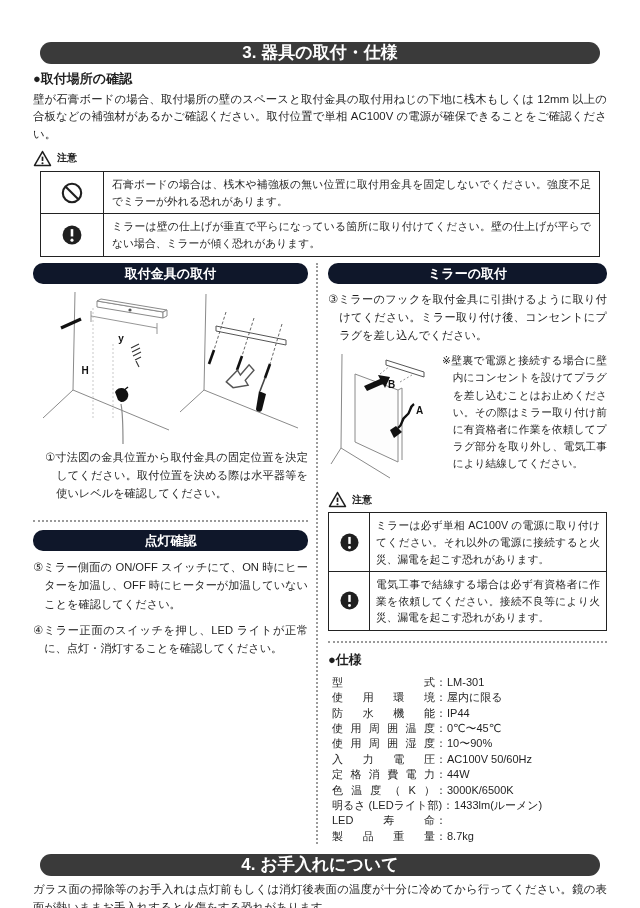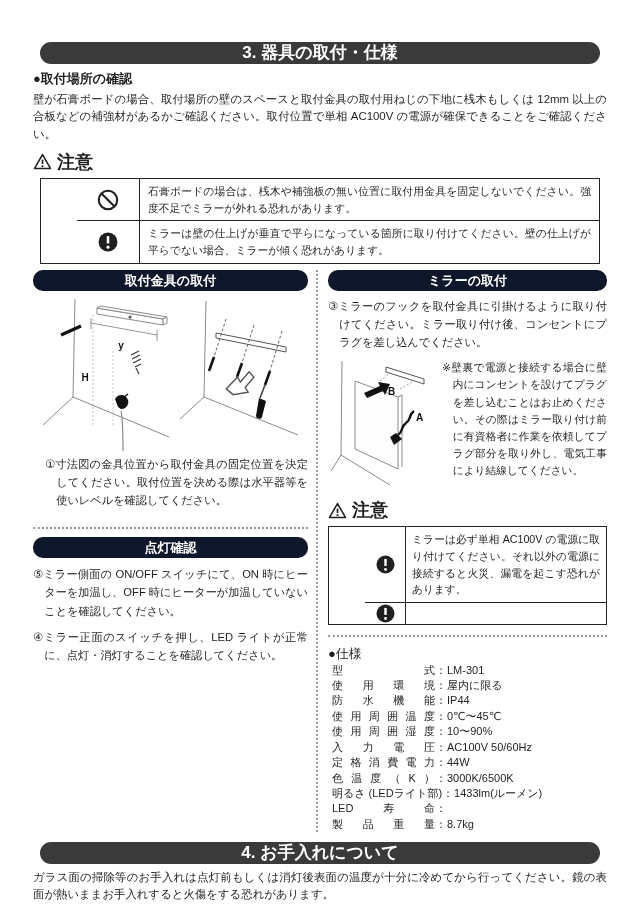--- a/index.html
+++ b/index.html
@@ -37,29 +37,28 @@
     margin:6px 0 3px 0;
   }
   .body-text{
     font-size:11.4px;line-height:1.52;
     text-align:justify;
     margin:0;
   }
   
   .caution-head{
     display:flex;align-items:center;gap:5px;
-    font-size:18px;font-weight:bold;
+    font-size:10px;font-weight:bold;
     margin:7px 0 4px 0;
   }
   .caution-head svg{display:block;}
   
   .ctable{
     border:1.5px solid #222;
     margin:1px 7px 0 7px;
-    padding-left:36px;
   }
   .ctable .crow{
     display:flex;align-items:stretch;
     border-top:1px solid #222;
   }
   .ctable .crow:first-child{border-top:none;}
   .ctable .cicon{
     flex:0 0 62px;
     display:flex;align-items:center;justify-content:center;
     border-right:1px solid #222;
@@ -96,21 +95,21 @@
   .steps-2col .step{flex:1;}
   .step,.note{
     font-size:11.2px;line-height:1.62;
     text-indent:-1em;padding-left:1em;
     text-align:justify;
     margin:0 0 8px 0;
   }
   .note{font-size:10.7px;line-height:1.6;margin:0;}
   .mirror-fig-row{display:flex;gap:8px;align-items:flex-start;margin-top:2px;}
   
-  .spec-head{font-size:13px;font-weight:normal;margin:4px 0 0 0;}
+  .spec-head{font-size:13px;font-weight:bold;margin:4px 0 6px 0;}
   .spec-row{
     display:flex;
     font-size:11px;line-height:15.4px;
     white-space:nowrap;
   }
   .spec-label{
     flex:0 0 103px;
     text-align:justify;
     text-align-last:justify;
     padding-left:4px;
@@ -317,20 +316,21 @@
           <div class="ctext">ミラーは必ず単相 AC100V の電源に取り付けてください。それ以外の電源に接続すると火災、漏電を起こす恐れがあります。</div>
         </div>
         <div class="crow">
           <div class="cicon">
             <svg width="21" height="21" viewBox="0 0 24 24">
               <circle cx="12" cy="12" r="10.3" fill="#1f1f1f"></circle>
               <line x1="12" y1="5.6" x2="12" y2="13.6" stroke="#fff" stroke-width="2.8"></line>
               <circle cx="12" cy="17.6" r="1.7" fill="#fff"></circle>
             </svg>
           </div>
+          <div class="ctext">電気工事で結線する場合は必ず有資格者に作業を依頼してください。接続不良等により火災、漏電を起こす恐れがあります。</div>
         </div>
       </div>
 
       <hr class="dotted-hr">
 
       <div class="spec-head">●仕様</div>
 
       <div>
         <div class="spec-row">
             <span class="spec-label">型式</span>

